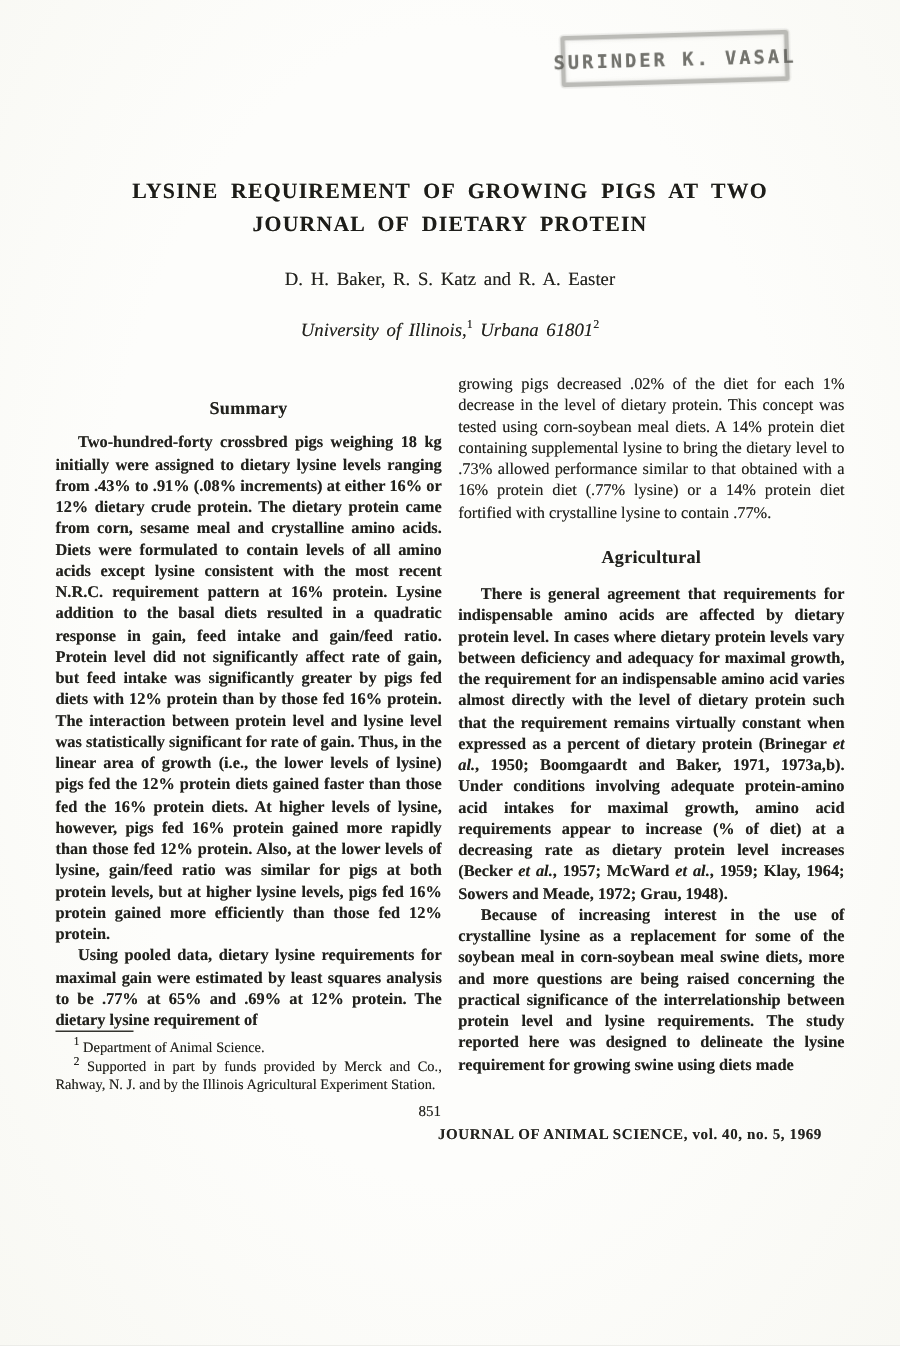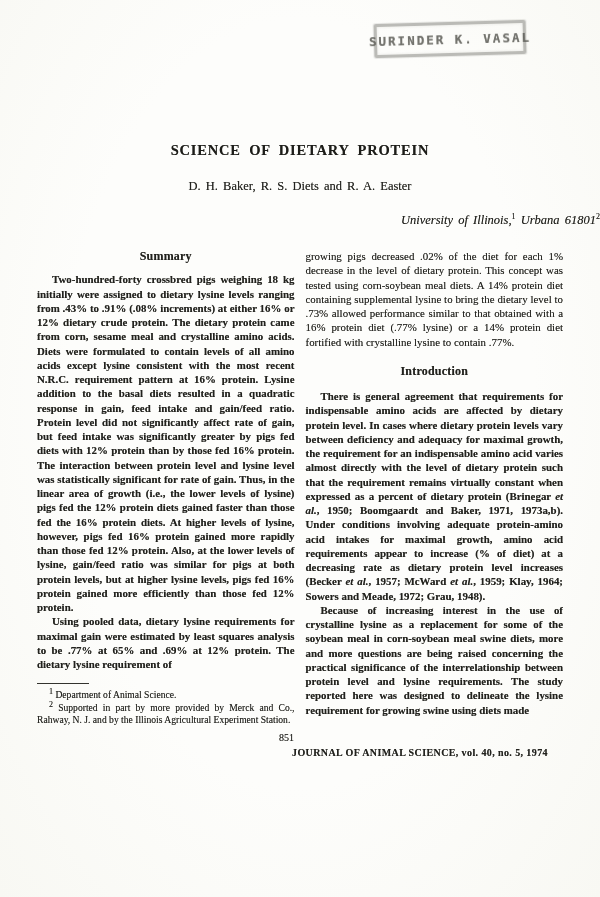--- a/index.html
+++ b/index.html
@@ -51,21 +51,21 @@
     color: #1d1d19;
   }
   .authors {
     margin-top: 18px;
     text-align: center;
     font-size: 12.5px;
     word-spacing: 2px;
   }
   .affiliation {
     margin-top: 19px;
-    text-align: right;
+    text-align: center;
     font-size: 12.5px;
     font-style: italic;
     word-spacing: 2px;
   }
   .affiliation sup, .fn sup, .body-sup {
     font-style: normal;
     font-size: 8px;
     vertical-align: super;
     line-height: 0;
   }
@@ -78,32 +78,32 @@
     margin-top: 21px;
   }
   .col {
     flex: 1 1 0;
     min-width: 0;
     font-size: 10.9px;
     line-height: 14.25px;
     text-align: justify;
   }
   .col h2 {
-    margin: 0 0 9px;
+    margin: 16px 0 9px;
     text-align: center;
     font-size: 12px;
     font-weight: bold;
     letter-spacing: 0.2px;
   }
   .col h2.intro { margin: 15px 0 11px; }
   .col p { margin: 0; }
   .col p.indent { text-indent: 15px; font-weight: bold; }
 
   
-  .footnote-block { margin-top: 12px; }
+  .footnote-block { }
   .fn-rule {
     width: 52px;
     border-top: 1.2px solid #33332e;
     margin-bottom: 5px;
   }
   .fn {
     font-size: 9.6px;
     line-height: 12.4px;
     text-align: justify;
     margin: 0;
@@ -131,52 +131,52 @@
 </head>
 <body>
 
 <div class="page">
 
   <div class="stamp">
     <span>SURINDER K. VASAL</span>
   </div>
 
   <h1 class="title">
-    <br>
-    <span>SCIENCE OF DIETARY PROTEIN</span>
+    <span>LYSINE REQUIREMENT OF GROWING PIGS AT TWO</span><br>
+    <span>JOURNAL OF DIETARY PROTEIN</span>
   </h1>
 
-  <div class="authors">D. H. Baker, R. S. Diets and R. A. Easter</div>
+  <div class="authors">D. H. Baker, R. S. Katz and R. A. Easter</div>
 
   <div class="affiliation">
     <span>University of Illinois,</span><sup>1</sup>
     <span>Urbana 61801</span><sup>2</sup>
   </div>
 
   <div class="columns">
 
     <div class="col">
       <h2>Summary</h2>
       <p class="indent italicize-etal">Two-hundred-forty crossbred pigs weighing 18 kg initially were assigned to dietary lysine levels ranging from .43% to .91% (.08% increments) at either 16% or 12% dietary crude protein. The dietary protein came from corn, sesame meal and crystalline amino acids. Diets were formulated to contain levels of all amino acids except lysine consistent with the most recent N.R.C. requirement pattern at 16% protein. Lysine addition to the basal diets resulted in a quadratic response in gain, feed intake and gain/feed ratio. Protein level did not significantly affect rate of gain, but feed intake was significantly greater by pigs fed diets with 12% protein than by those fed 16% protein. The interaction between protein level and lysine level was statistically significant for rate of gain. Thus, in the linear area of growth (i.e., the lower levels of lysine) pigs fed the 12% protein diets gained faster than those fed the 16% protein diets. At higher levels of lysine, however, pigs fed 16% protein gained more rapidly than those fed 12% protein. Also, at the lower levels of lysine, gain/feed ratio was similar for pigs at both protein levels, but at higher lysine levels, pigs fed 16% protein gained more efficiently than those fed 12% protein.</p>
       <p class="indent italicize-etal">Using pooled data, dietary lysine requirements for maximal gain were estimated by least squares analysis to be .77% at 65% and .69% at 12% protein. The dietary lysine requirement of</p>
 
       <div class="footnote-block">
         <div class="fn-rule"></div>
         <p class="fn fn-p"><sup>1</sup> <span>Department of Animal Science.</span></p>
-        <p class="fn fn-p"><sup>2</sup> <span>Supported in part by more provided by Merck and Co., Rahway, N. J. and by the Illinois Agricultural Experiment Station.</span></p>
+        <p class="fn fn-p"><sup>2</sup> <span>Supported in part by funds provided by Merck and Co., Rahway, N. J. and by the Illinois Agricultural Experiment Station.</span></p>
       </div>
     </div>
 
     <div class="col">
       <p class="italicize-etal">growing pigs decreased .02% of the diet for each 1% decrease in the level of dietary protein. This concept was tested using corn-soybean meal diets. A 14% protein diet containing supplemental lysine to bring the dietary level to .73% allowed performance similar to that obtained with a 16% protein diet (.77% lysine) or a 14% protein diet fortified with crystalline lysine to contain .77%.</p>
-      <h2 class="intro">Introduction</h2>
+      <h2 class="intro">Agricultural</h2>
       <p class="indent italicize-etal">There is general agreement that requirements for indispensable amino acids are affected by dietary protein level. In cases where dietary protein levels vary between deficiency and adequacy for maximal growth, the requirement for an indispensable amino acid varies almost directly with the level of dietary protein such that the requirement remains virtually constant when expressed as a percent of dietary protein (Brinegar <i>et al.</i>, 1950; Boomgaardt and Baker, 1971, 1973a,b). Under conditions involving adequate protein-amino acid intakes for maximal growth, amino acid requirements appear to increase (% of diet) at a decreasing rate as dietary protein level increases (Becker <i>et al.</i>, 1957; McWard <i>et al.</i>, 1959; Klay, 1964; Sowers and Meade, 1972; Grau, 1948).</p>
       <p class="indent italicize-etal">Because of increasing interest in the use of crystalline lysine as a replacement for some of the soybean meal in corn-soybean meal swine diets, more and more questions are being raised concerning the practical significance of the interrelationship between protein level and lysine requirements. The study reported here was designed to delineate the lysine requirement for growing swine using diets made</p>
     </div>
 
   </div>
 
   <div class="footer">
     <span class="page-number">851</span>
-    <span class="journal-line">JOURNAL OF ANIMAL SCIENCE, vol. 40, no. 5, 1974</span>
+    <span class="journal-line">JOURNAL OF ANIMAL SCIENCE, vol. 40, no. 5, 1969</span>
   </div>
 
 </div>
 
 </body></html>

